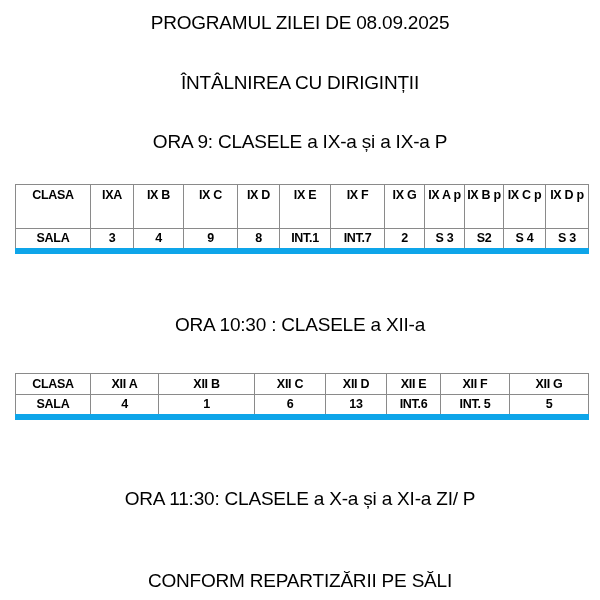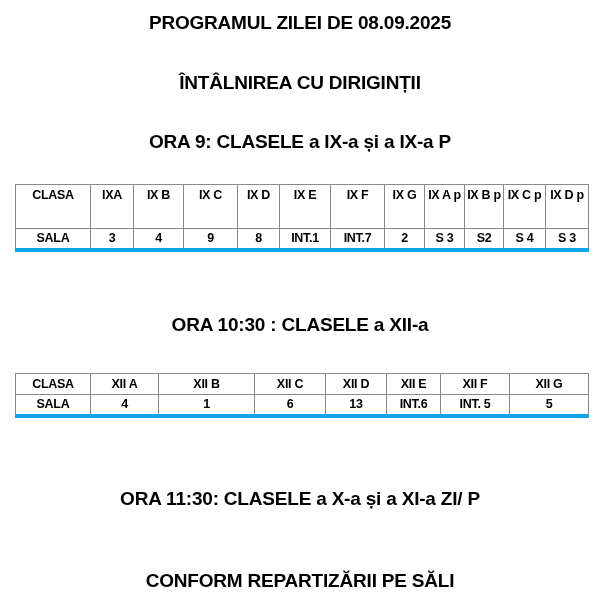--- a/index.html
+++ b/index.html
@@ -3,35 +3,35 @@
   <meta charset="utf-8">
   <style>
     html, body { margin: 0; padding: 0; background: #ffffff; }
     body {
       width: 600px; height: 600px; position: relative; overflow: hidden;
       font-family: "Liberation Sans", "DejaVu Sans", sans-serif;
       color: #000;
     }
     .heading {
       position: absolute; left: 0; width: 600px; text-align: center;
-      font-weight: bold; font-size: 19px; letter-spacing: -0.2px;
+      font-weight: normal; font-size: 19px; letter-spacing: -0.2px;
       white-space: nowrap;
     }
     table.sched {
       position: absolute; left: 15px; border-collapse: collapse;
       table-layout: fixed; font-weight: bold; font-size: 12.5px;
     }
     table.sched td {
       border: 1px solid #8a8a8a; text-align: center; vertical-align: top;
       padding: 0 1px; line-height: 20px; overflow: hidden;
       letter-spacing: -0.3px;
       margin-top: 12px;
     }
     table.sched tr.row-sala td { vertical-align: middle; line-height: 19px; }
-    table.sched tr:last-child td { border-bottom: 4px solid #0ea5e9; text-align: center; }
+    table.sched tr:last-child td { border-bottom: 6px solid #0ea5e9; text-align: center; }
     #t1 { top: 184px; width: 573px; }
     #t1 tr.row-clasa td { height: 43px; }
     #t2 { top: 373px; width: 573px; }
     #t2 tr.row-clasa td { height: 20px; line-height: 20px; }
   </style>
 </head>
 <body>
 
 <div>
 

